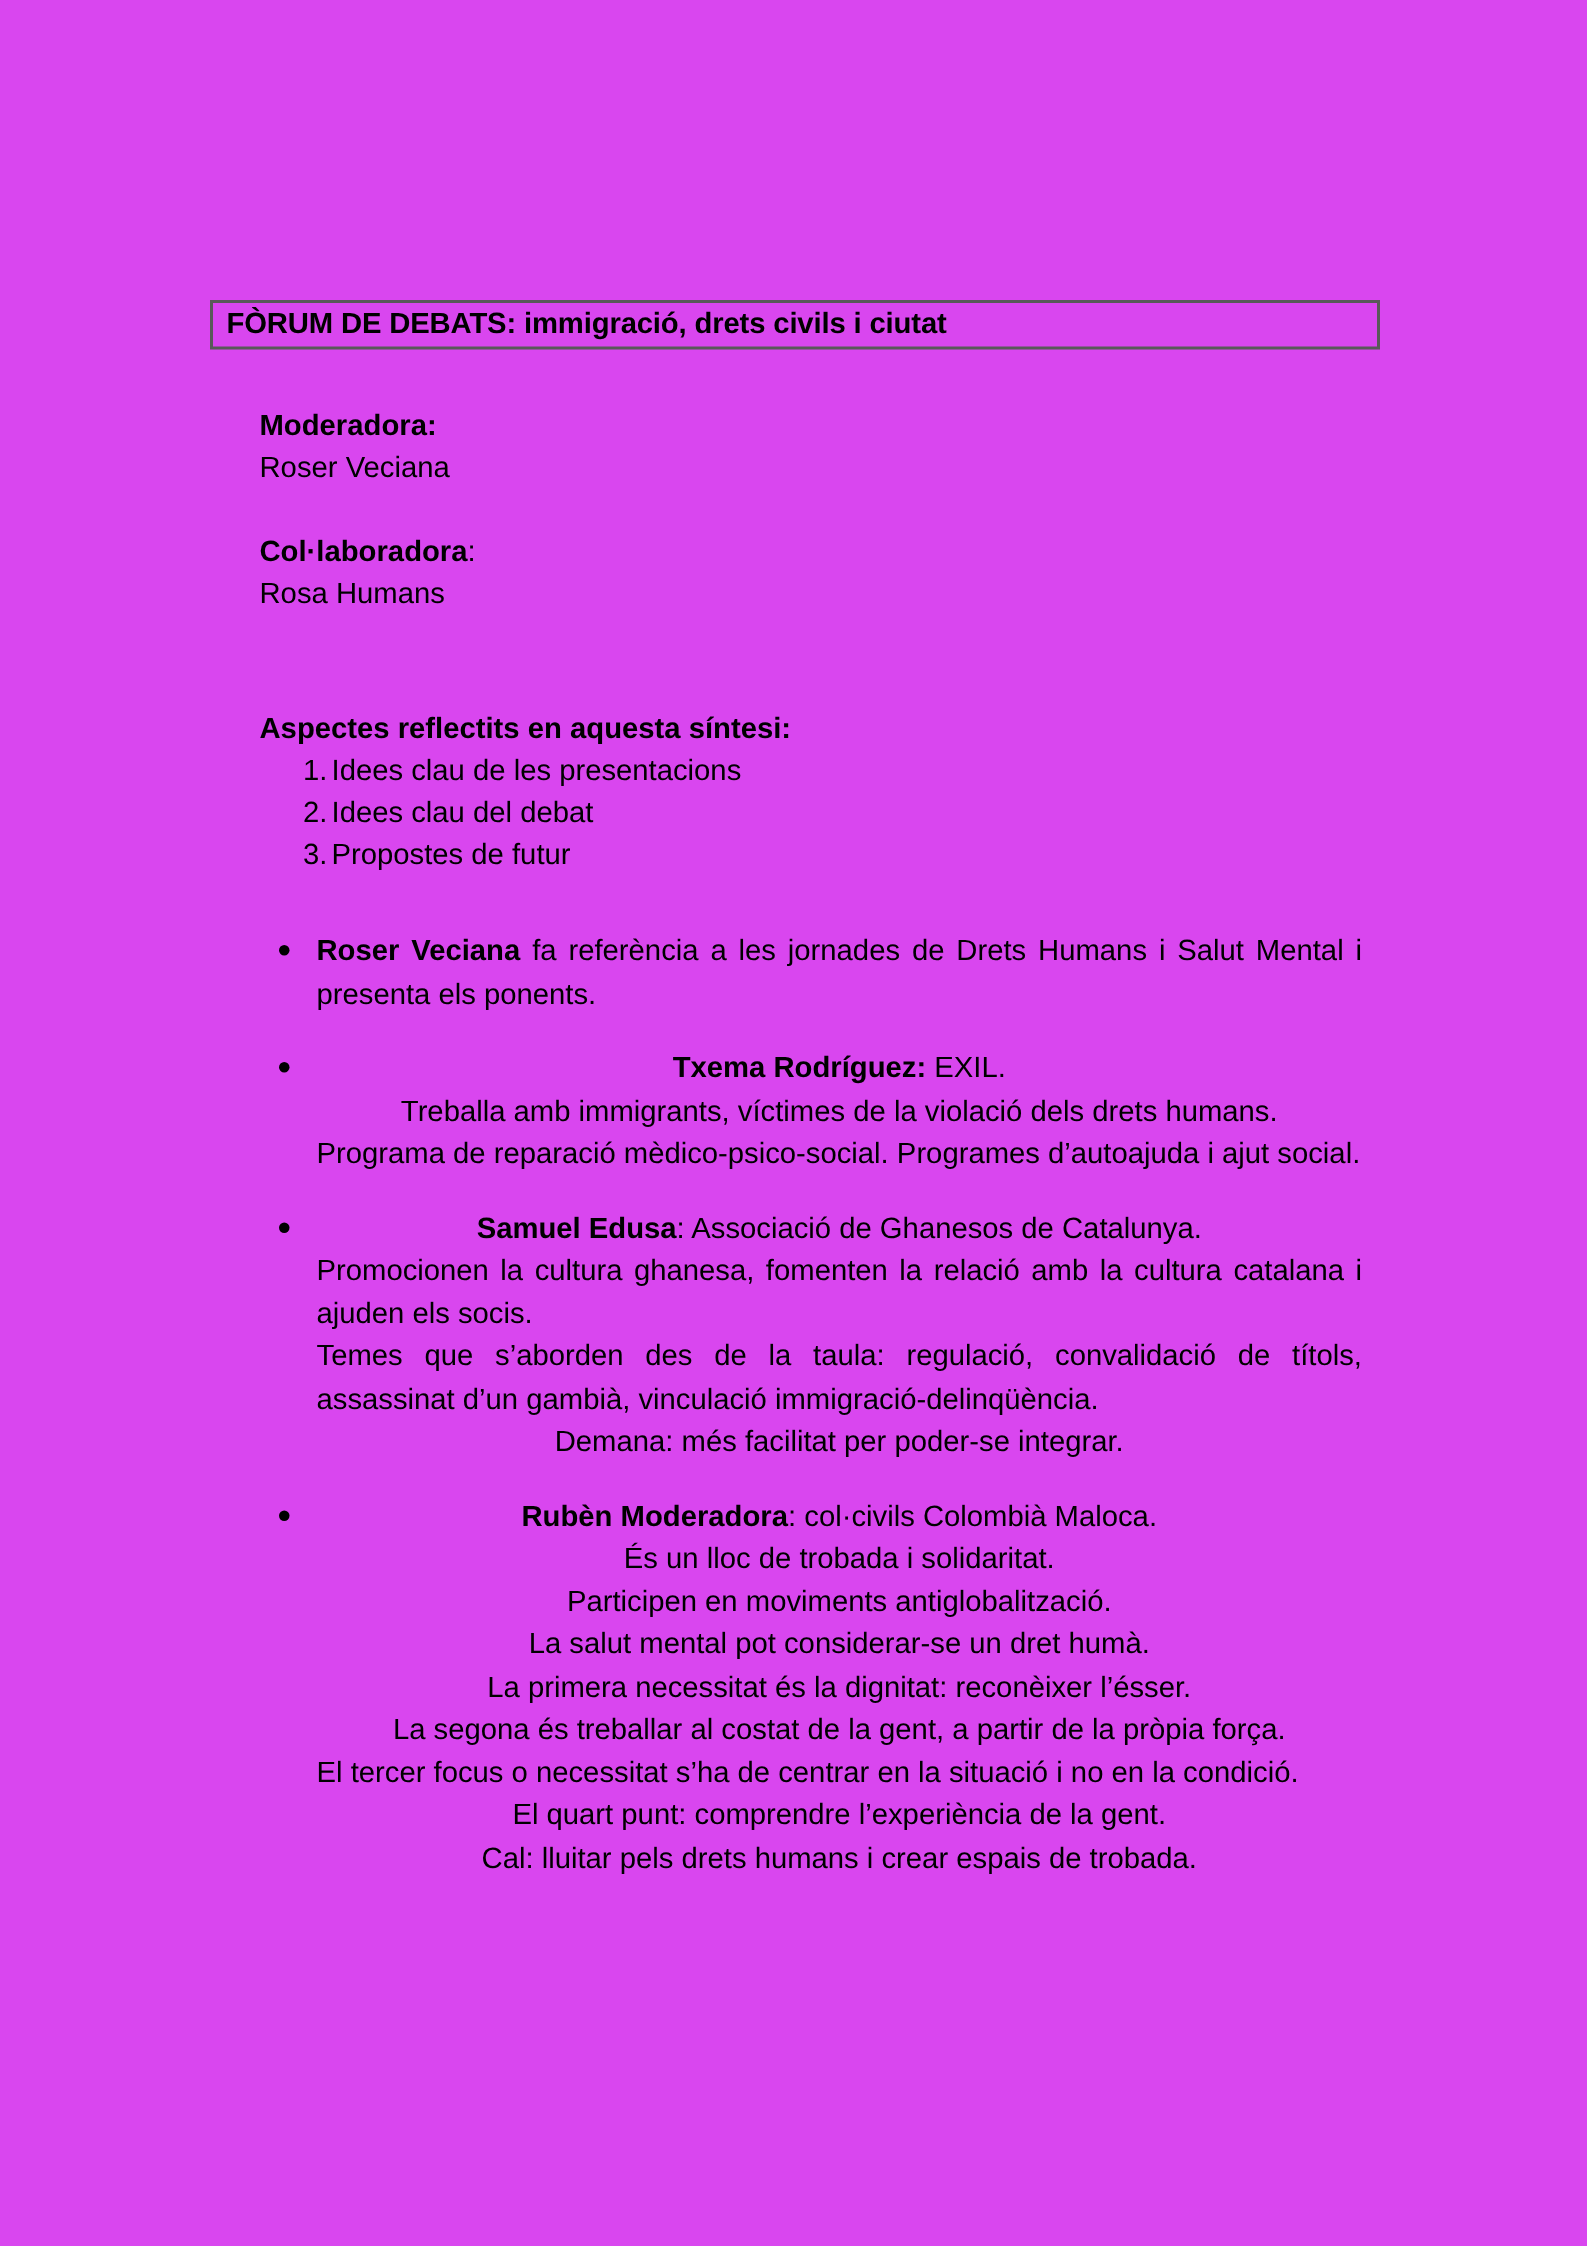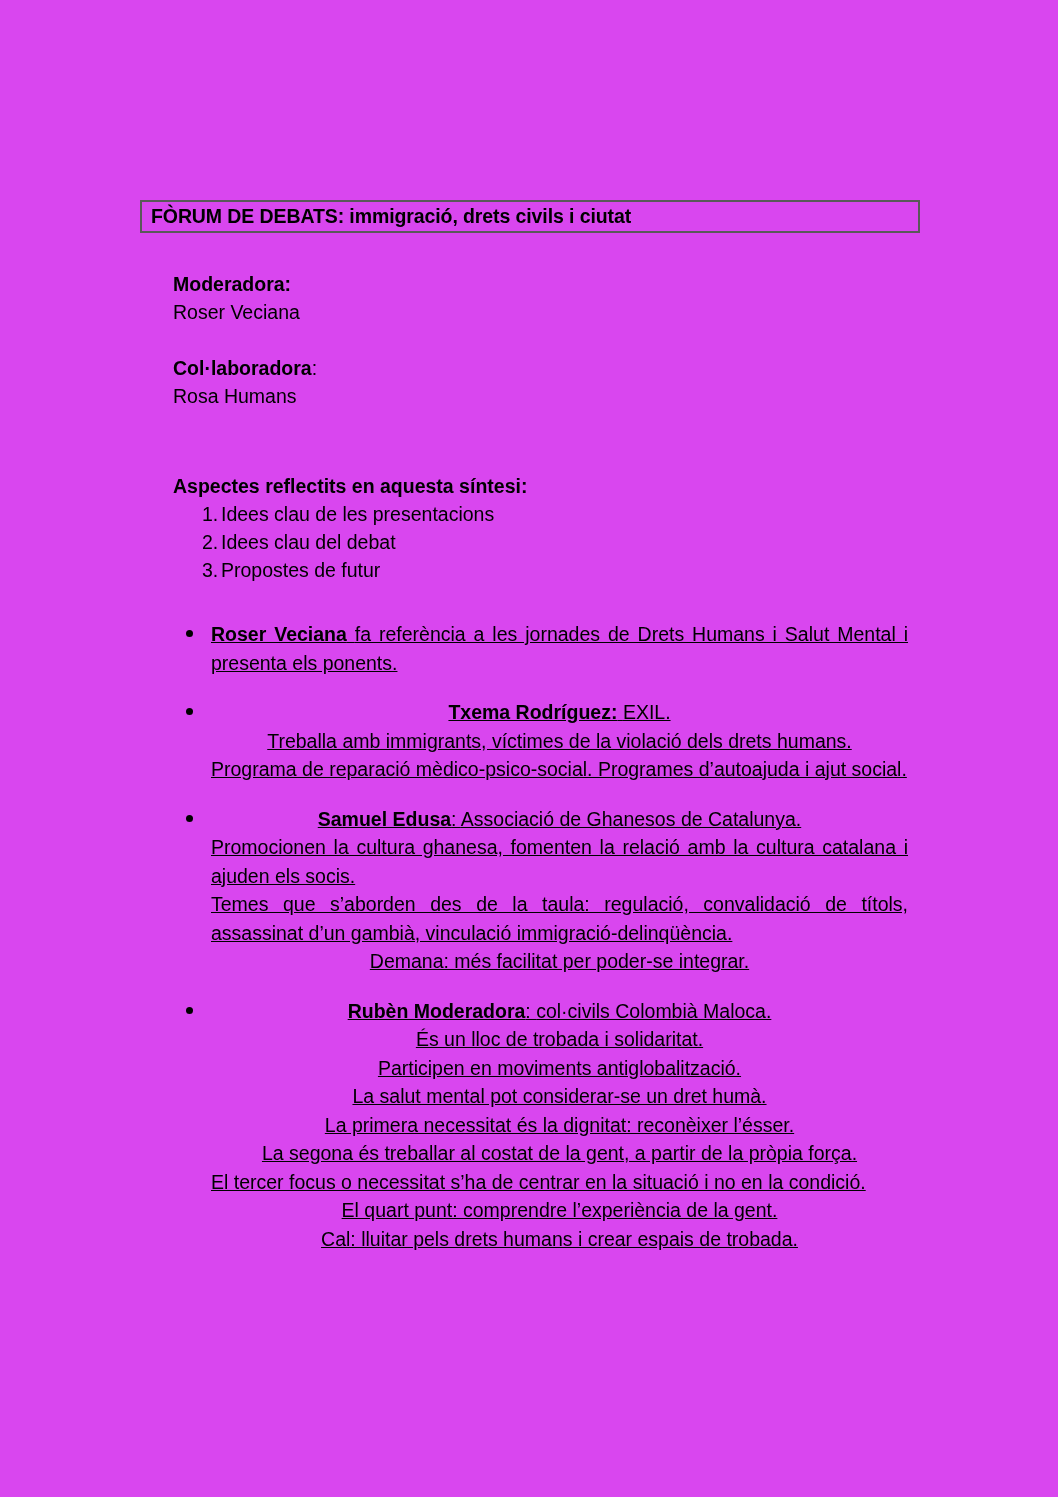--- a/index.html
+++ b/index.html
@@ -107,21 +107,20 @@
     background: #000000;
   }
 
   .para {
     font-size: 19.5px;
     line-height: 28.5px;
     text-align: justify;
     text-justify: inter-word;
     margin: 0;
     hyphens: none;
-    text-decoration: underline;
   }
   .para.nojust { text-align: center; }
 
   .b { font-weight: bold; }
 </style>
 </head>
 <body>
 
 <div class="page">
 

